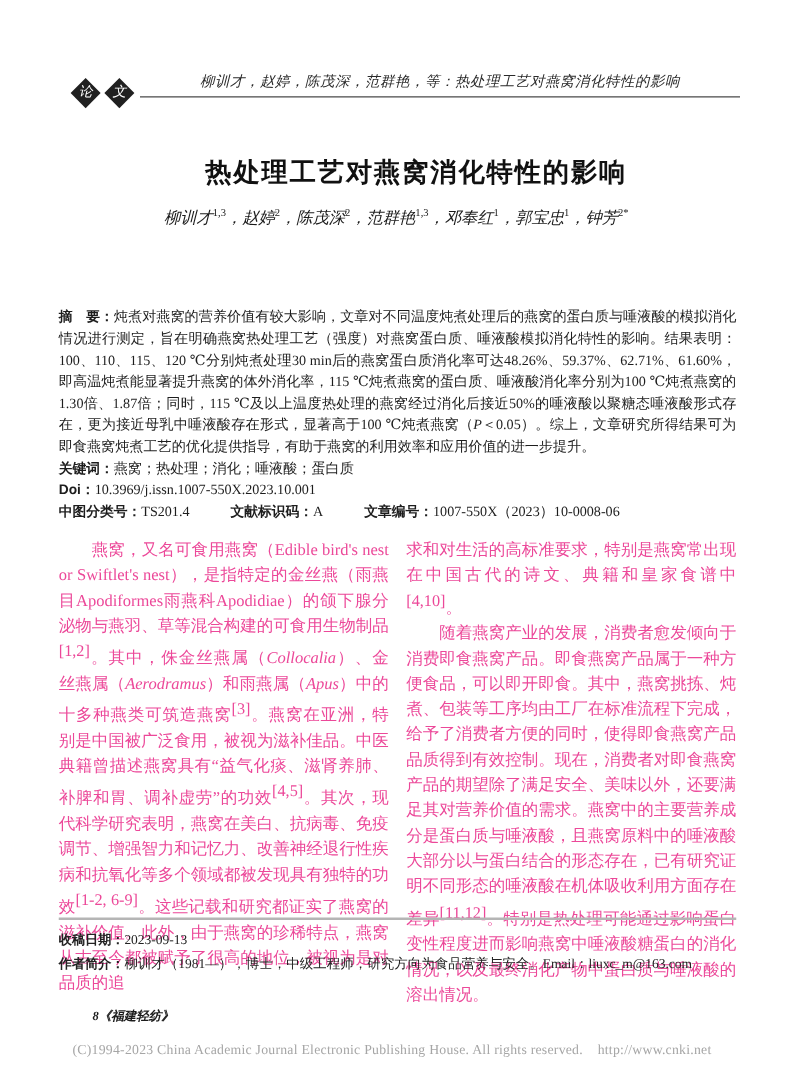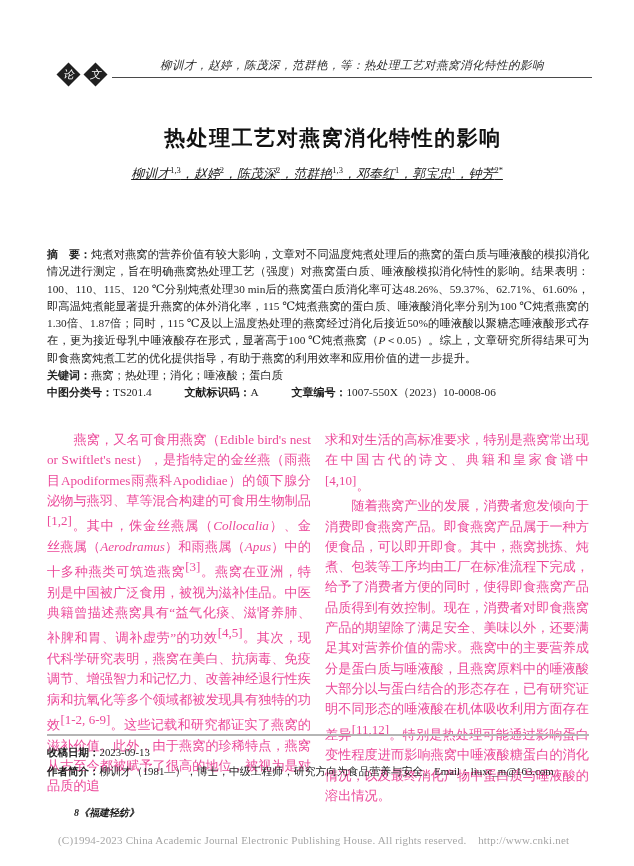--- a/index.html
+++ b/index.html
@@ -27,21 +27,21 @@
   .header-rule { position: absolute; top: 77px; left: 112px; right: 42px; border-top: 1px solid #4a4a4a; }
 
   
   .paper-title {
     position: absolute; top: 110px; left: 0; right: 0;
     text-align: center; font-family: "Liberation Sans", "DejaVu Sans", sans-serif;
     font-weight: bold; font-size: 21px; letter-spacing: 1.5px; color: #111; padding-left: 32px;
   }
   .authors {
     position: absolute; top: 165px; left: 0; right: 0;
-    text-align: center; font-size: 13px; font-style: italic; color: #1a1a1a; text-decoration: underline;
+    text-align: center; font-size: 13px; font-style: italic; color: #1a1a1a;
   }
   .authors sup { font-size: 8.5px; font-style: normal; }
   .affiliations {
     position: absolute; top: 191px; left: 0; right: 0;
     text-align: center; font-size: 10.5px; line-height: 17.5px; color: #222;
   }
 
   
   .front-matter {
     position: absolute; top: 246px; left: 47px; width: 542px;
@@ -97,20 +97,21 @@
   </div>
   <div class="running-title">柳训才，赵婷，陈茂深，范群艳，等：热处理工艺对燕窝消化特性的影响</div>
   <div class="header-rule"></div>
 
   <h1 class="paper-title">热处理工艺对燕窝消化特性的影响</h1>
   <div class="authors">柳训才<sup>1,3</sup>，赵婷<sup>2</sup>，陈茂深<sup>2</sup>，范群艳<sup>1,3</sup>，邓奉红<sup>1</sup>，郭宝忠<sup>1</sup>，钟芳<sup>2*</sup></div>
 
   <div class="front-matter">
     <p class="abstract-p"><span class="fm-label">摘　要：</span><span>炖煮对燕窝的营养价值有较大影响，文章对不同温度炖煮处理后的燕窝的蛋白质与唾液酸的模拟消化情况进行测定，旨在明确燕窝热处理工艺（强度）对燕窝蛋白质、唾液酸模拟消化特性的影响。结果表明：100、110、115、120 ℃分别炖煮处理30 min后的燕窝蛋白质消化率可达48.26%、59.37%、62.71%、61.60%，即高温炖煮能显著提升燕窝的体外消化率，115 ℃炖煮燕窝的蛋白质、唾液酸消化率分别为100 ℃炖煮燕窝的1.30倍、1.87倍；同时，115 ℃及以上温度热处理的燕窝经过消化后接近50%的唾液酸以聚糖态唾液酸形式存在，更为接近母乳中唾液酸存在形式，显著高于100 ℃炖煮燕窝（<i>P</i>＜0.05）。综上，文章研究所得结果可为即食燕窝炖煮工艺的优化提供指导，有助于燕窝的利用效率和应用价值的进一步提升。</span></p>
     <p class="fm-line"><span class="fm-label">关键词：</span><span>燕窝；热处理；消化；唾液酸；蛋白质</span></p>
+    <p class="fm-line"><span class="fm-label">Doi：</span><span>10.3969/j.issn.1007-550X.2023.10.001</span></p>
     <p class="fm-line meta-line">
       <span class="group"><span class="fm-label">中图分类号：</span><span>TS201.4</span></span>
       <span class="group"><span class="fm-label">文献标识码：</span><span>A</span></span>
       <span class="group"><span class="fm-label">文章编号：</span><span>1007-550X（2023）10-0008-06</span></span>
     </p>
   </div>
 
   <div class="body-cols">
     <div class="col">
       <p class="indent">燕窝，又名可食用燕窝（Edible bird's nest or Swiftlet's nest），是指特定的金丝燕（雨燕目Apodiformes雨燕科Apodidiae）的颌下腺分泌物与燕羽、草等混合构建的可食用生物制品<sup>[1,2]</sup>。其中，侏金丝燕属（<i>Collocalia</i>）、金丝燕属（<i>Aerodramus</i>）和雨燕属（<i>Apus</i>）中的十多种燕类可筑造燕窝<sup>[3]</sup>。燕窝在亚洲，特别是中国被广泛食用，被视为滋补佳品。中医典籍曾描述燕窝具有“益气化痰、滋肾养肺、补脾和胃、调补虚劳”的功效<sup>[4,5]</sup>。其次，现代科学研究表明，燕窝在美白、抗病毒、免疫调节、增强智力和记忆力、改善神经退行性疾病和抗氧化等多个领域都被发现具有独特的功效<sup>[1-2, 6-9]</sup>。这些记载和研究都证实了燕窝的滋补价值。此外，由于燕窝的珍稀特点，燕窝从古至今都被赋予了很高的地位，被视为是对品质的追</p>

